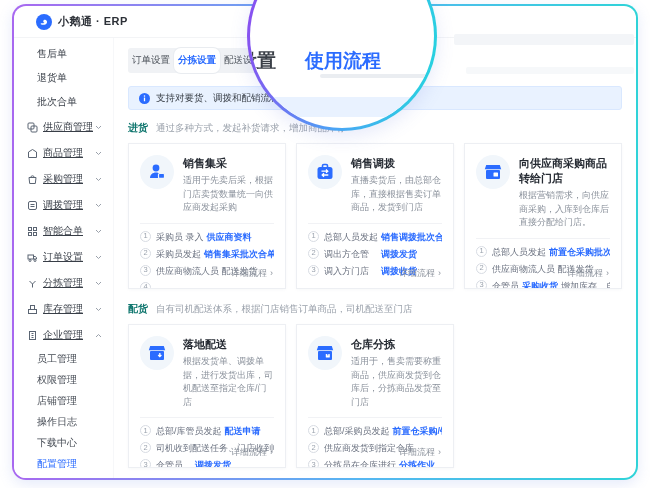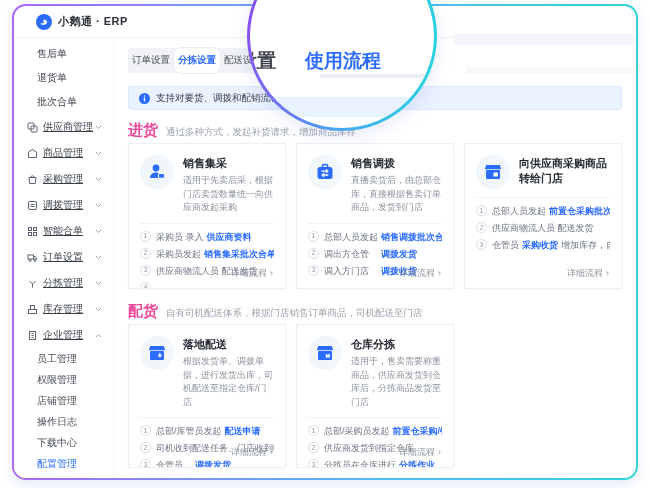--- a/index.html
+++ b/index.html
@@ -40,21 +40,21 @@
 
   .ghost-bar { position:absolute; border-radius:2px; z-index:1; }
   .ghost-1 { left:340px; right:2px; top:-4px; height:11px; background:#f3f5f8; }
   .ghost-2 { left:352px; right:2px; top:29px; height:7px; background:#f6f8fa; }
 
   .banner { margin-top:13px; height:24px; background:#e9f2ff; border:1px solid #d9e8ff;
     border-radius:3px; display:flex; align-items:center; padding:0 10px; gap:6px; }
   .banner-text { font-size:9.5px; color:#3a4049; white-space:nowrap; overflow:hidden; }
 
   .sect-head { display:flex; align-items:baseline; margin-top:11px; height:18px; }
-  .sect-title { font-size:15px; font-weight:bold; color:#ec4899; }
+  .sect-title { font-size:10px; font-weight:bold; color:#0f766e; }
   .sect-desc { font-size:9.5px; color:#9aa1ab; margin-left:8px; white-space:nowrap; }
 
   .grid { display:grid; grid-template-columns:repeat(3,1fr); gap:10px; margin-top:4px; }
   .card { background:#fff; border:1px solid #edeff3; border-radius:0; position:relative;
     padding:11px 11px 24px 11px; height:146px; box-shadow:0 1px 3px rgba(30,50,90,.03); overflow:hidden; }
   .card-head { display:flex; gap:9px; align-items:flex-start; }
   .icon-wrap { width:34px; height:34px; border-radius:50%; background:#f1f6fb; flex:none;
     display:flex; align-items:center; justify-content:center; }
   .card-title { font-size:11px; font-weight:bold; color:#262b33; margin-bottom:3px; padding-top:1px; }
   .card-desc { font-size:9px; color:#8b929c; line-height:1.5; }
@@ -311,20 +311,21 @@
           <div class="card-head">
             <div class="icon-wrap">
               <svg width="20" height="20" viewBox="0 0 20 20">
                 <path d="M3.2 3h13.6l1.4 4.2H1.8z" fill="#2b6cff"></path>
                 <rect x="3" y="8" width="14" height="9" rx="1" fill="#2b6cff"></rect>
                 <rect x="10.5" y="10.5" width="4.5" height="4" rx=".6" fill="#fff"></rect>
               </svg>
             </div>
             <div>
               <div class="card-title">向供应商采购商品转给门店</div>
+              <div class="card-desc">根据营销需求，向供应商采购，入库到仓库后直接分配给门店。</div>
             </div>
           </div>
           <div class="card-divider"></div>
           <div class="step">
               <span class="step-num">1</span>
               <span class="step-text"><span>总部人员发起</span><span class="slink">前置仓采购批次合单</span></span>
             </div>
           <div class="step">
               <span class="step-num">2</span>
               <span class="step-text"><span>供应商物流人员 配送发货</span></span>

